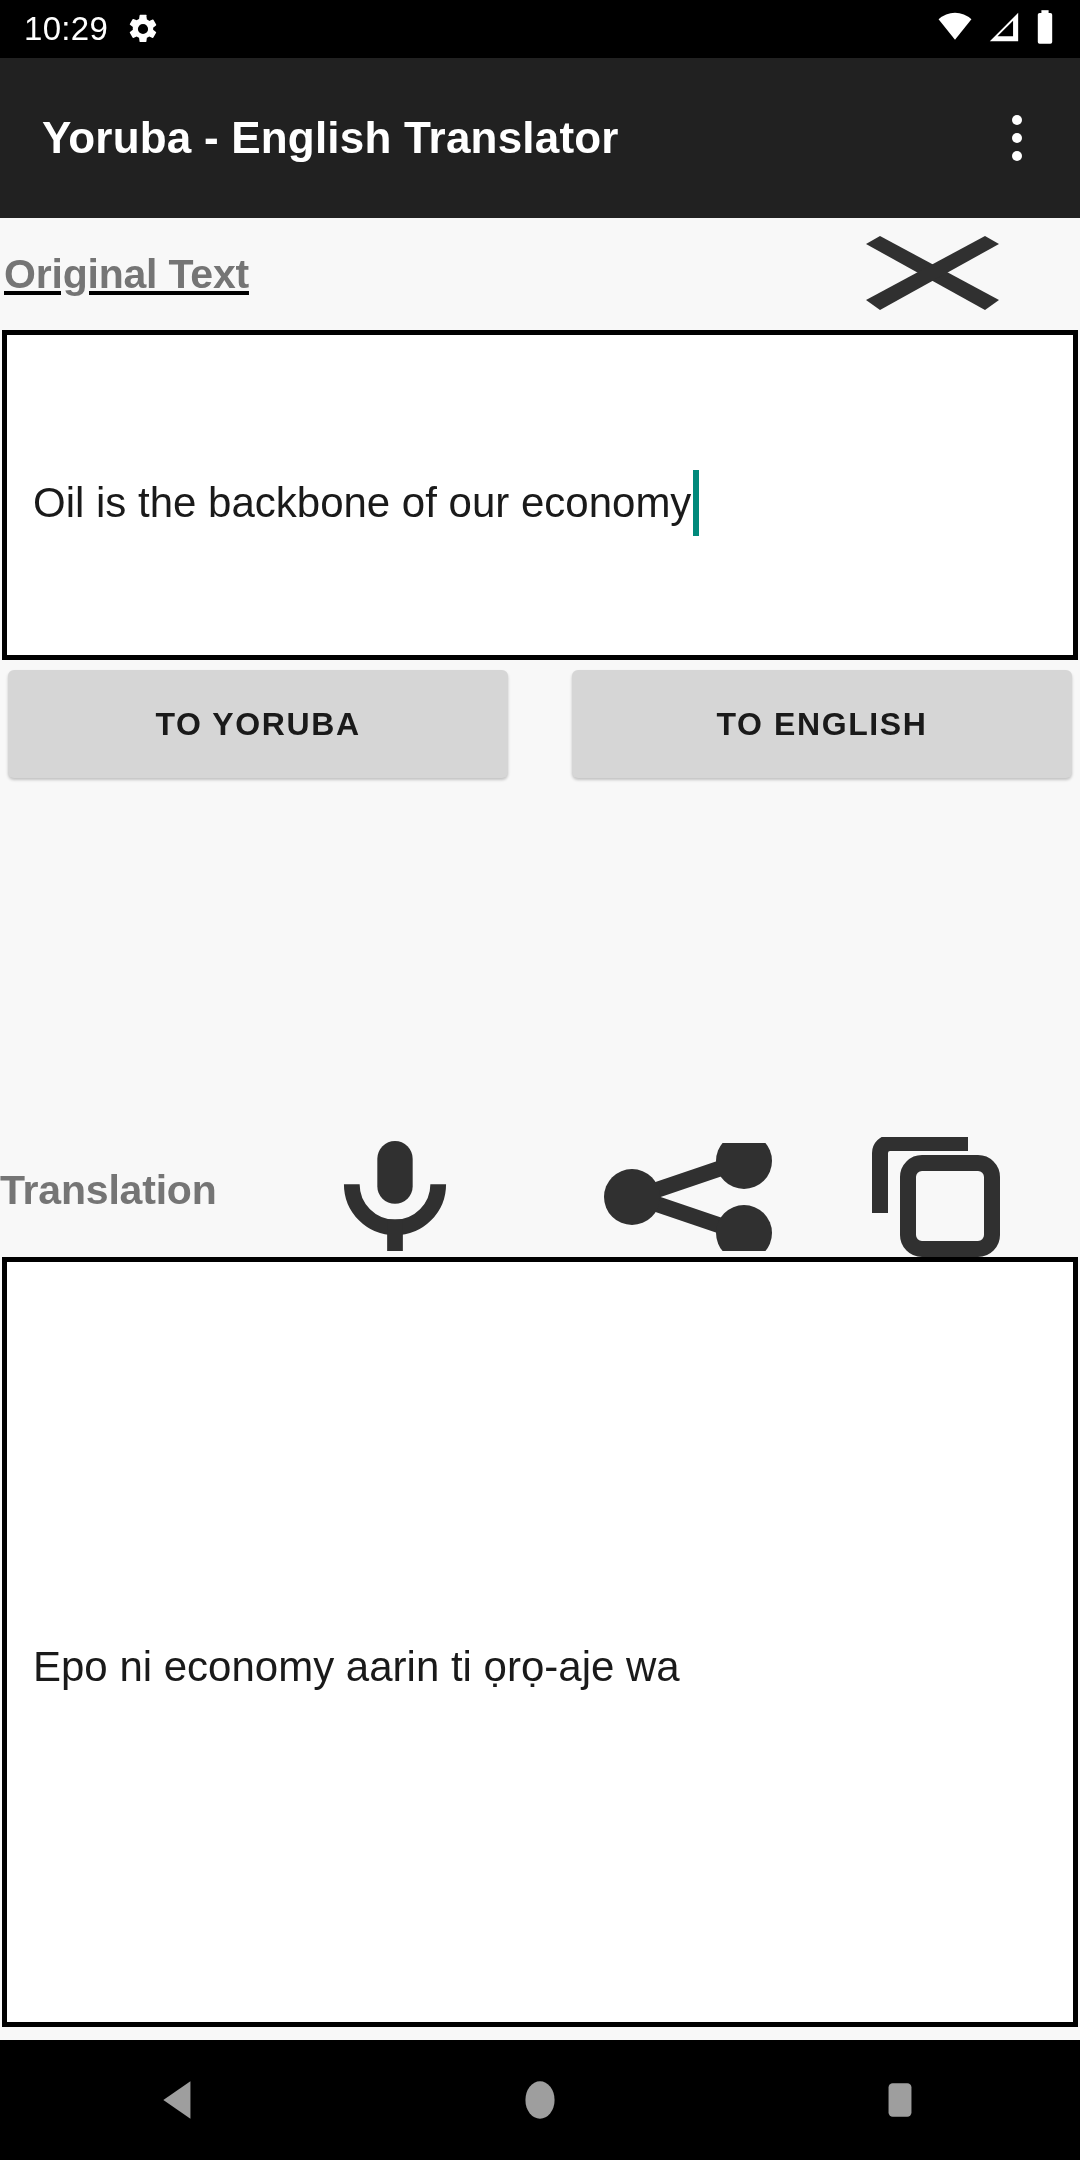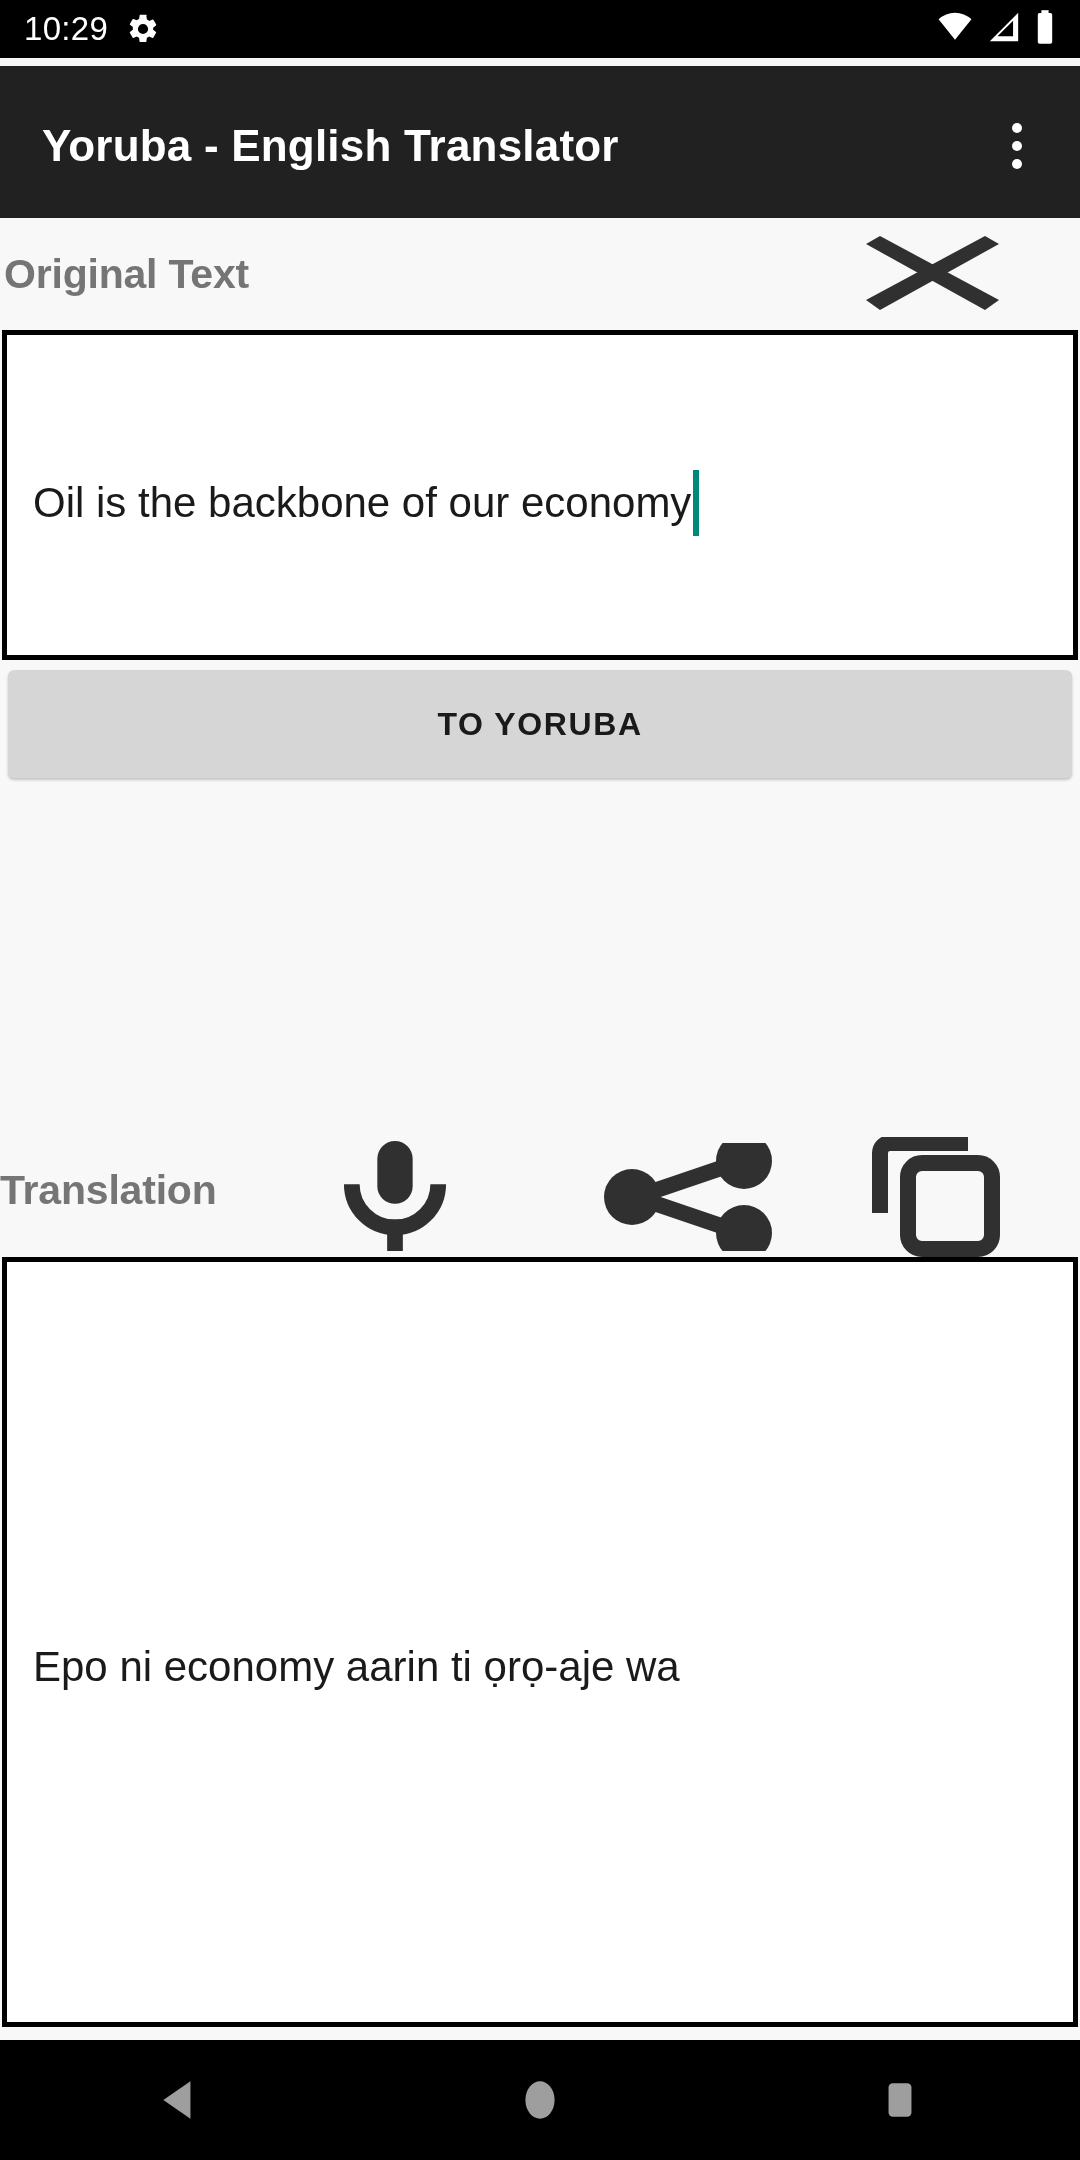--- a/index.html
+++ b/index.html
@@ -16,38 +16,39 @@
     position:absolute; top:0; left:0; width:1080px; height:58px;
     background:#000; display:flex; align-items:center; padding:8px 24px;
   }
   .sb-time{ color:#fff; font-size:33px; letter-spacing:.3px; }
   .sb-gear{ margin-left:18px; display:flex; align-items:center; }
   .sb-right{ margin-left:auto; display:flex; align-items:center; gap:12px; }
 
   
   .appbar{
     position:absolute; top:58px; left:0; width:1080px; height:160px;
-    background:#212121; display:flex; align-items:center; padding:0 42px;margin-top:8px;
+    background:#212121; display:flex; align-items:center; padding:0 42px;
   }
   .appbar-title{
     color:#fff; font-size:44px; font-weight:bold; letter-spacing:.2px;
   }
   .overflow{ margin-left:auto; display:flex; flex-direction:column;
     align-items:center; justify-content:center; gap:8px; padding:14px 16px; }
   .odot{ width:10px; height:10px; border-radius:50%; background:#fff; }
 
   
   .content{
     position:absolute; top:218px; left:0; width:1080px; height:1942px;
     background:#f8f8f8;
   }
 
   .labelrow{
     position:relative; height:112px; display:flex; align-items:center;
     padding:0 4px;
+    text-decoration:underline;
   }
   .section-label{
     font-size:41px; font-weight:bold; color:#757575; letter-spacing:-.2px;
     white-space:nowrap;
   }
 
   
   .clear-icon{
     position:absolute; left:860px; top:18px;
     width:145px; height:78px; display:block;
@@ -162,20 +163,21 @@
 
     <div class="textbox" id="input-box">
       <div class="boxtext" id="input-text">
         <span>Oil is the backbone of our economy</span>
           <span class="caret"></span>
       </div>
     </div>
 
     <div class="buttonrow">
       <button class="mbtn">TO YORUBA</button>
+      <button class="mbtn">TO ENGLISH</button>
     </div>
 
     <div class="translabelrow">
       <span class="section-label">Translation</span>
 
       <svg class="ticon" id="mic-icon" viewBox="0 0 60 56">
         <rect x="21" y="0" width="18" height="32" rx="9" fill="#303030"></rect>
         <path d="M8 22 a22 22 0 0 0 44 0" fill="none" stroke="#303030" stroke-width="8"></path>
         <rect x="26" y="40" width="8" height="16" fill="#303030"></rect>
       </svg>

